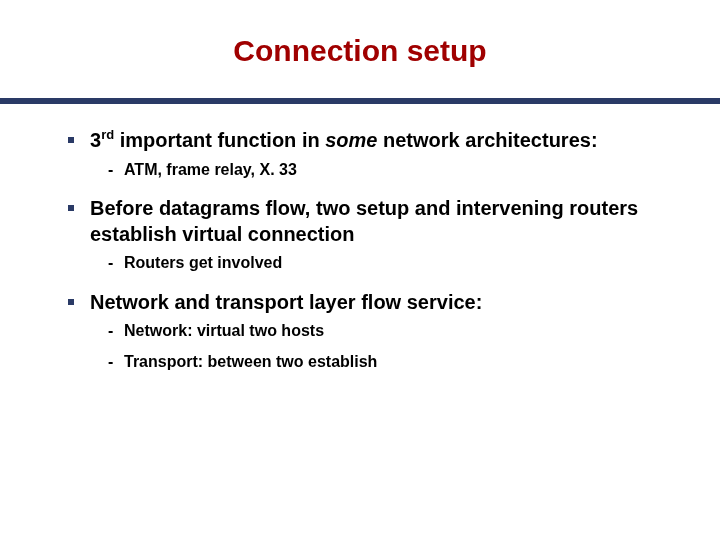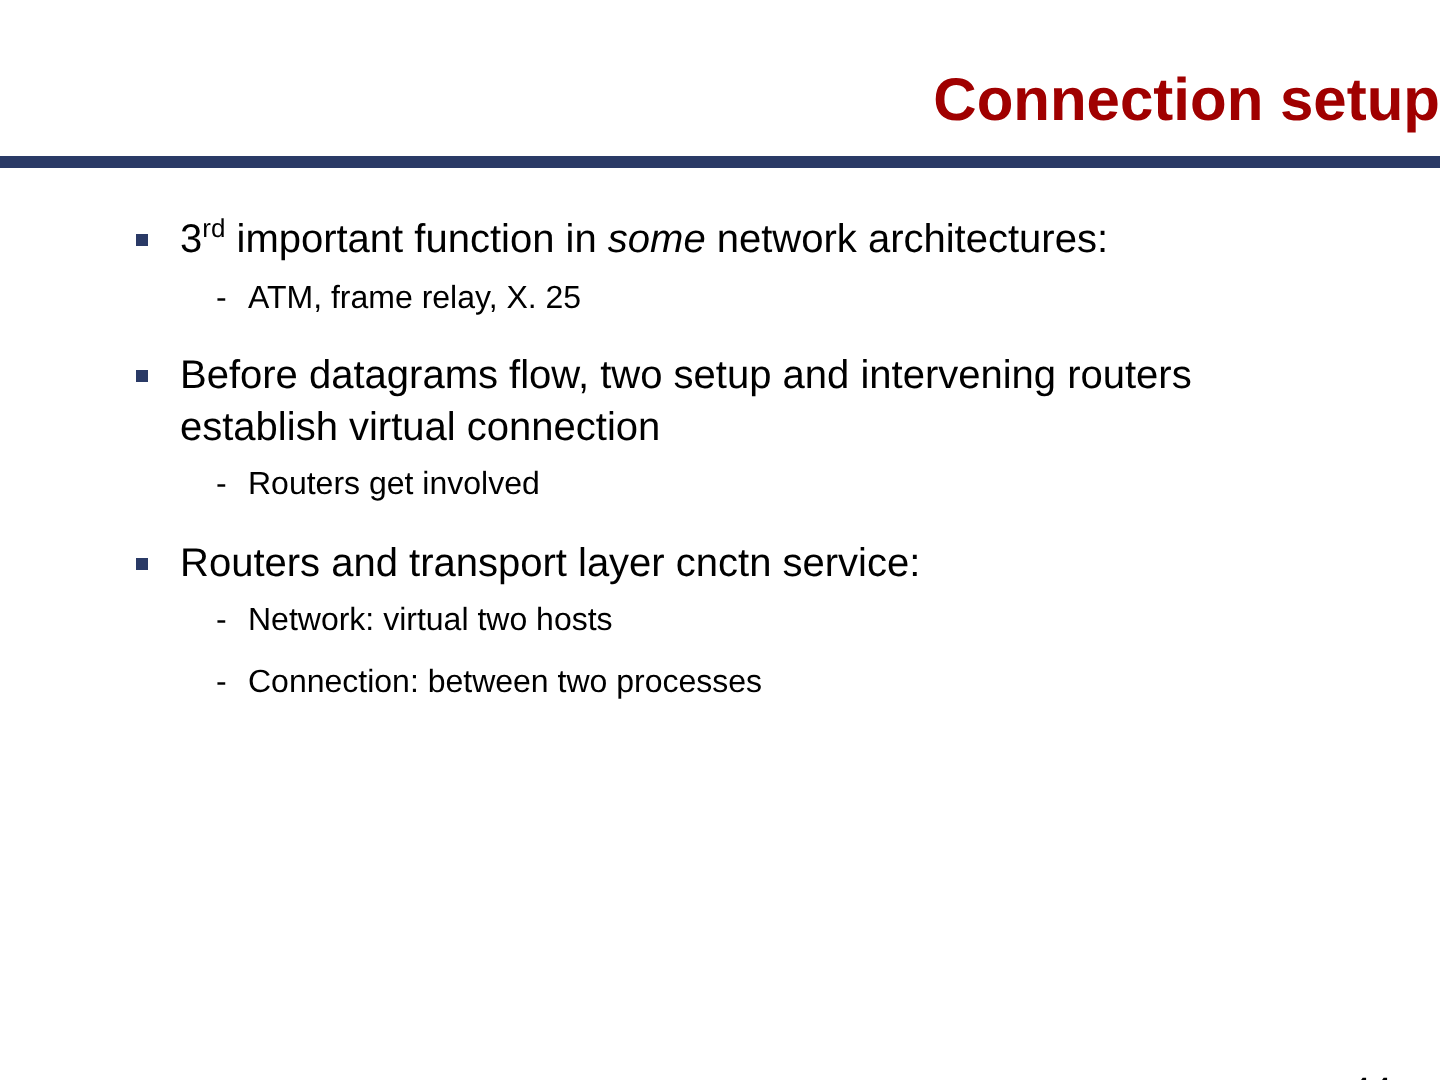--- a/index.html
+++ b/index.html
@@ -13,36 +13,37 @@
     position: relative;
     overflow: hidden;
   }
   .slide {
     width: 720px;
     height: 540px;
     position: relative;
     box-sizing: border-box;
   }
   .title {
-    text-align: right;
+    text-align: center;
     font-size: 30px;
     font-weight: bold;
     color: #a00000;
     margin-top: 34px;
-    margin-bottom: 10px;
+    margin-bottom: 30px;
   }
   .rule {
     height: 6px;
     background: #2a3a66;
     margin: 0 0 24px 0;
   }
   .content {
     padding: 0 58px 0 58px;
     font-size: 20px;
     line-height: 1.28;
+    font-weight: bold;
   }
   .b1 {
     position: relative;
     padding-left: 32px;
     margin-bottom: 6px;
   }
   .b1 .marker {
     position: absolute;
     left: 10px;
     top: 9px;
@@ -89,47 +90,47 @@
   <div class="content">
 
     <div class="b1">
       <span class="marker"></span>
       <span>
         <span>3</span><sup class="ord">rd</sup><span> important function in </span><i>some</i><span> network architectures:</span>
       </span>
     </div>
     <div class="sub1">
       <span class="dash">-</span>
-      <span>ATM, frame relay, X. 25</span>
+      <span>ATM, frame relay, X. 33</span>
     </div>
 
     <div class="gap"></div>
 
     <div class="b1">
       <span class="marker"></span>
       <span>Before datagrams flow, two setup and intervening routers establish virtual connection</span>
     </div>
     <div class="sub1">
       <span class="dash">-</span>
       <span>Routers get involved</span>
     </div>
 
     <div class="gap"></div>
 
     <div class="b1">
       <span class="marker"></span>
-      <span>Routers and transport layer cnctn service:</span>
+      <span>Network and transport layer flow service:</span>
     </div>
     <div class="sub1">
       <span class="dash">-</span>
       <span>Network: virtual two hosts</span>
     </div>
     <div class="sub1">
       <span class="dash">-</span>
-      <span>Connection: between two processes</span>
+      <span>Transport: between two establish</span>
     </div>
 
   </div>
 
   <div class="footer">
     
     <span class="pagenum">44</span>
   </div>
 
 </div>

